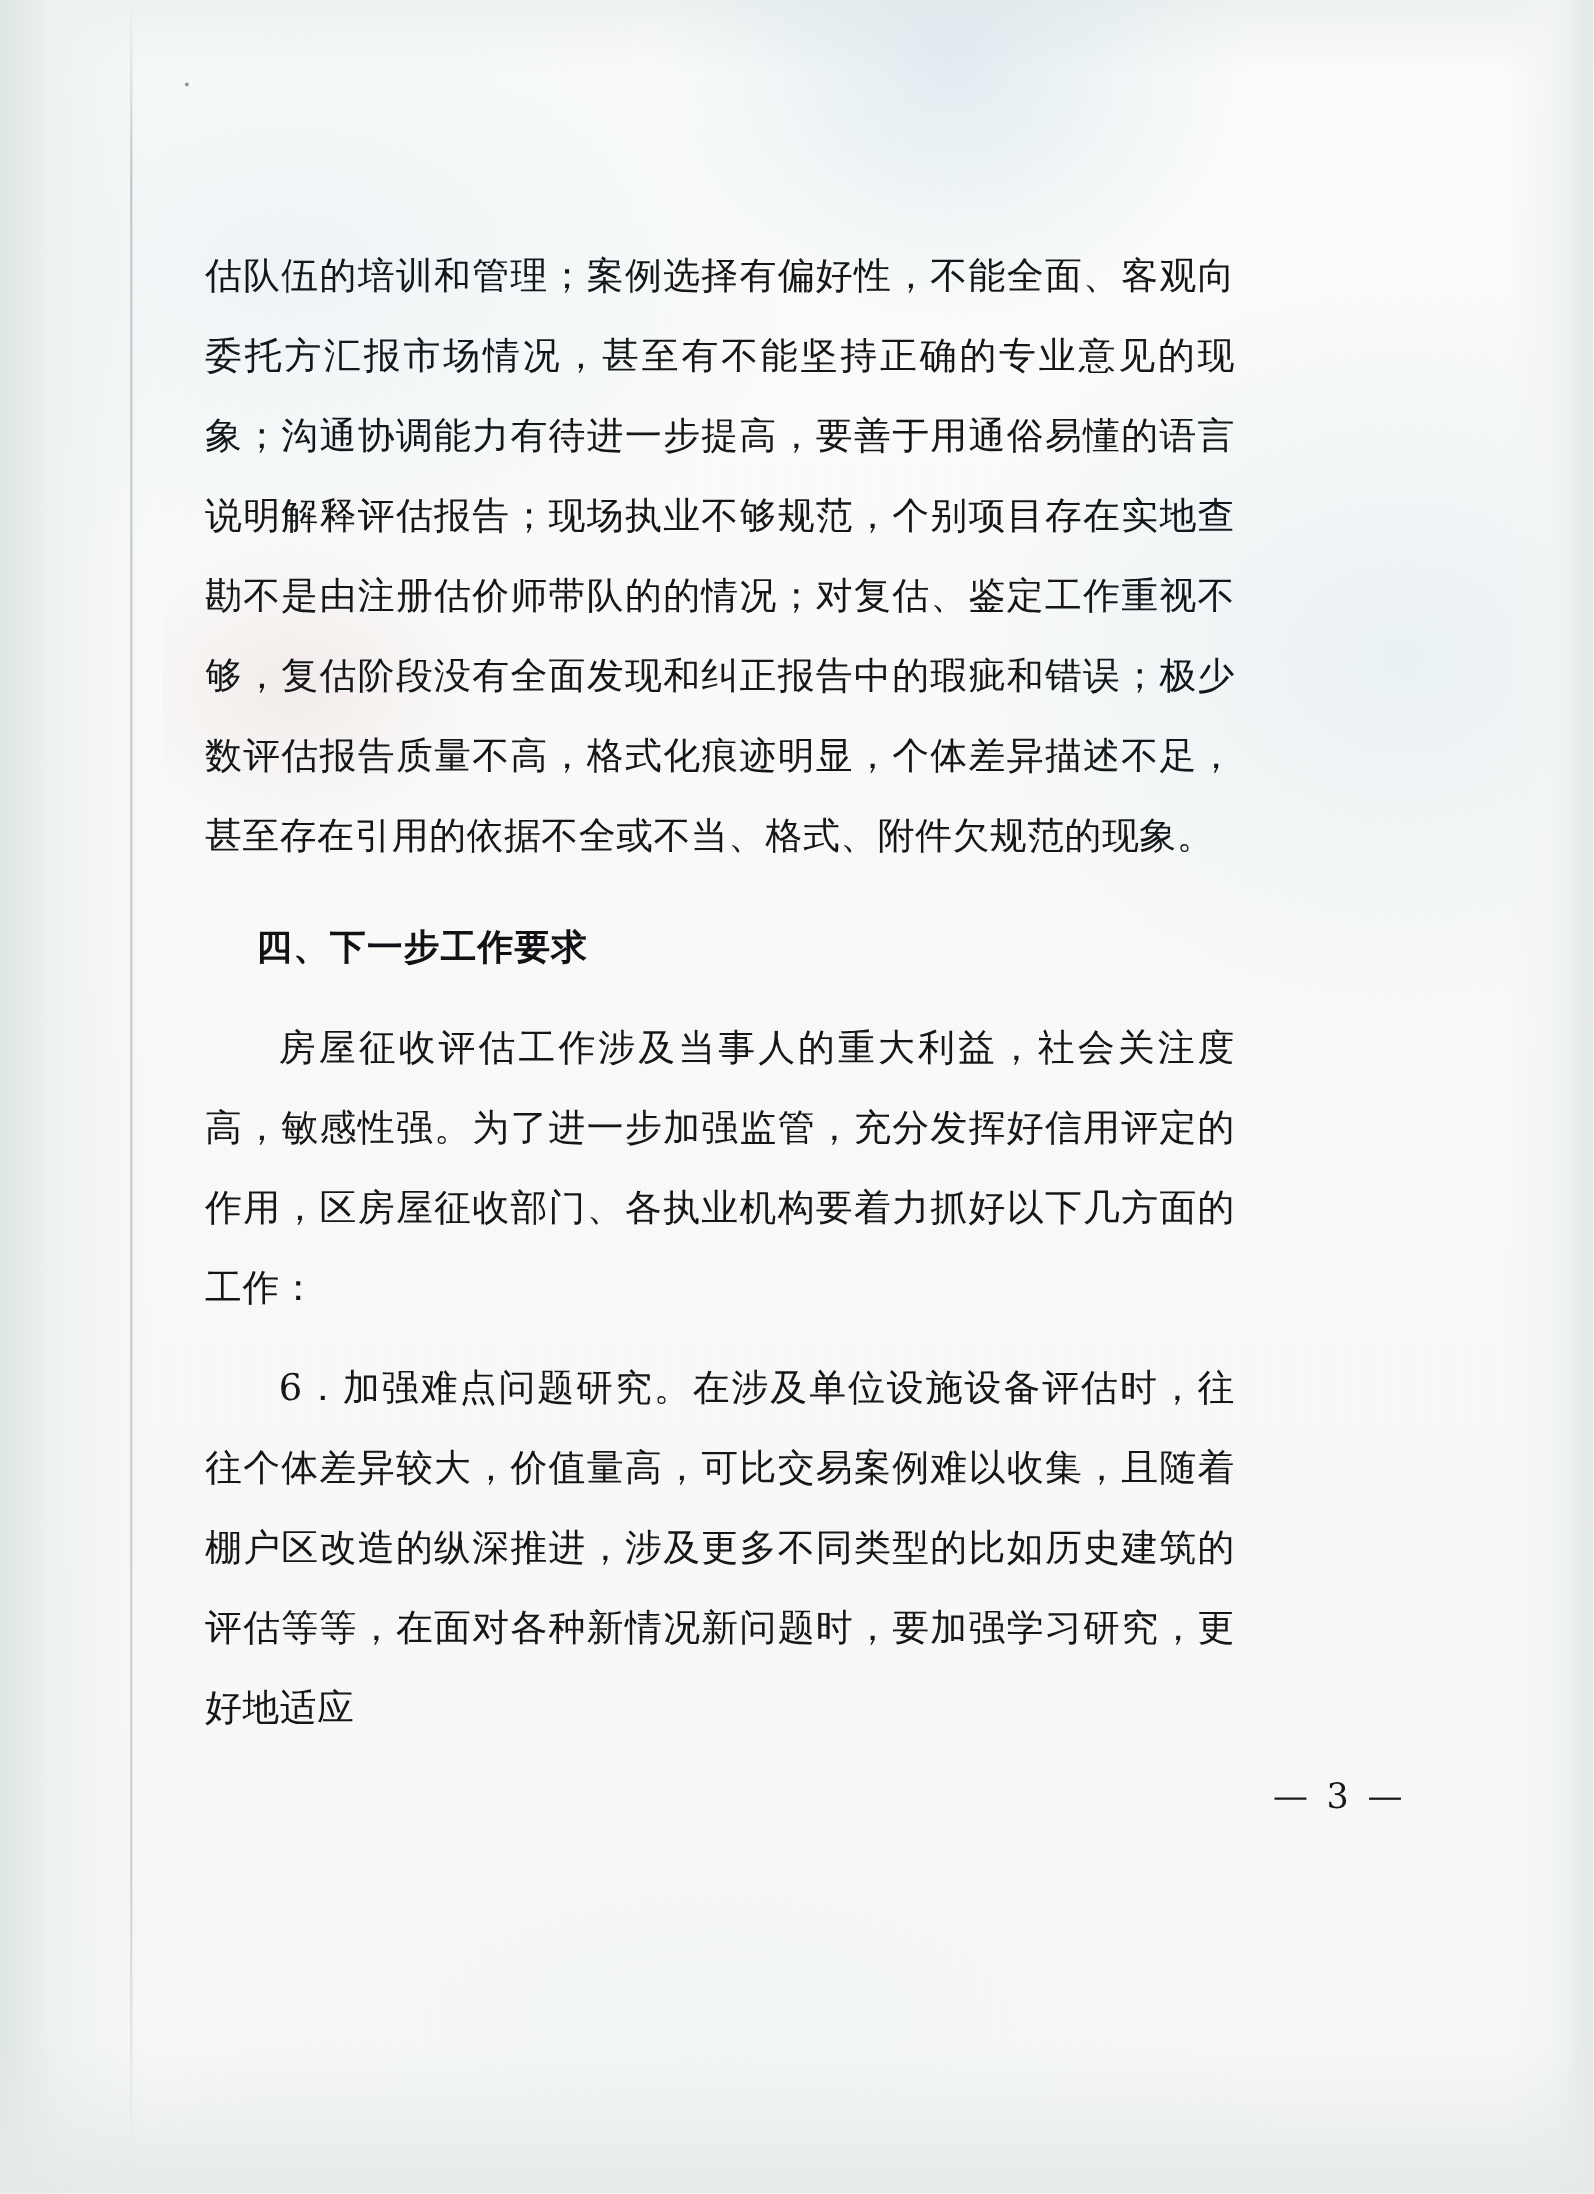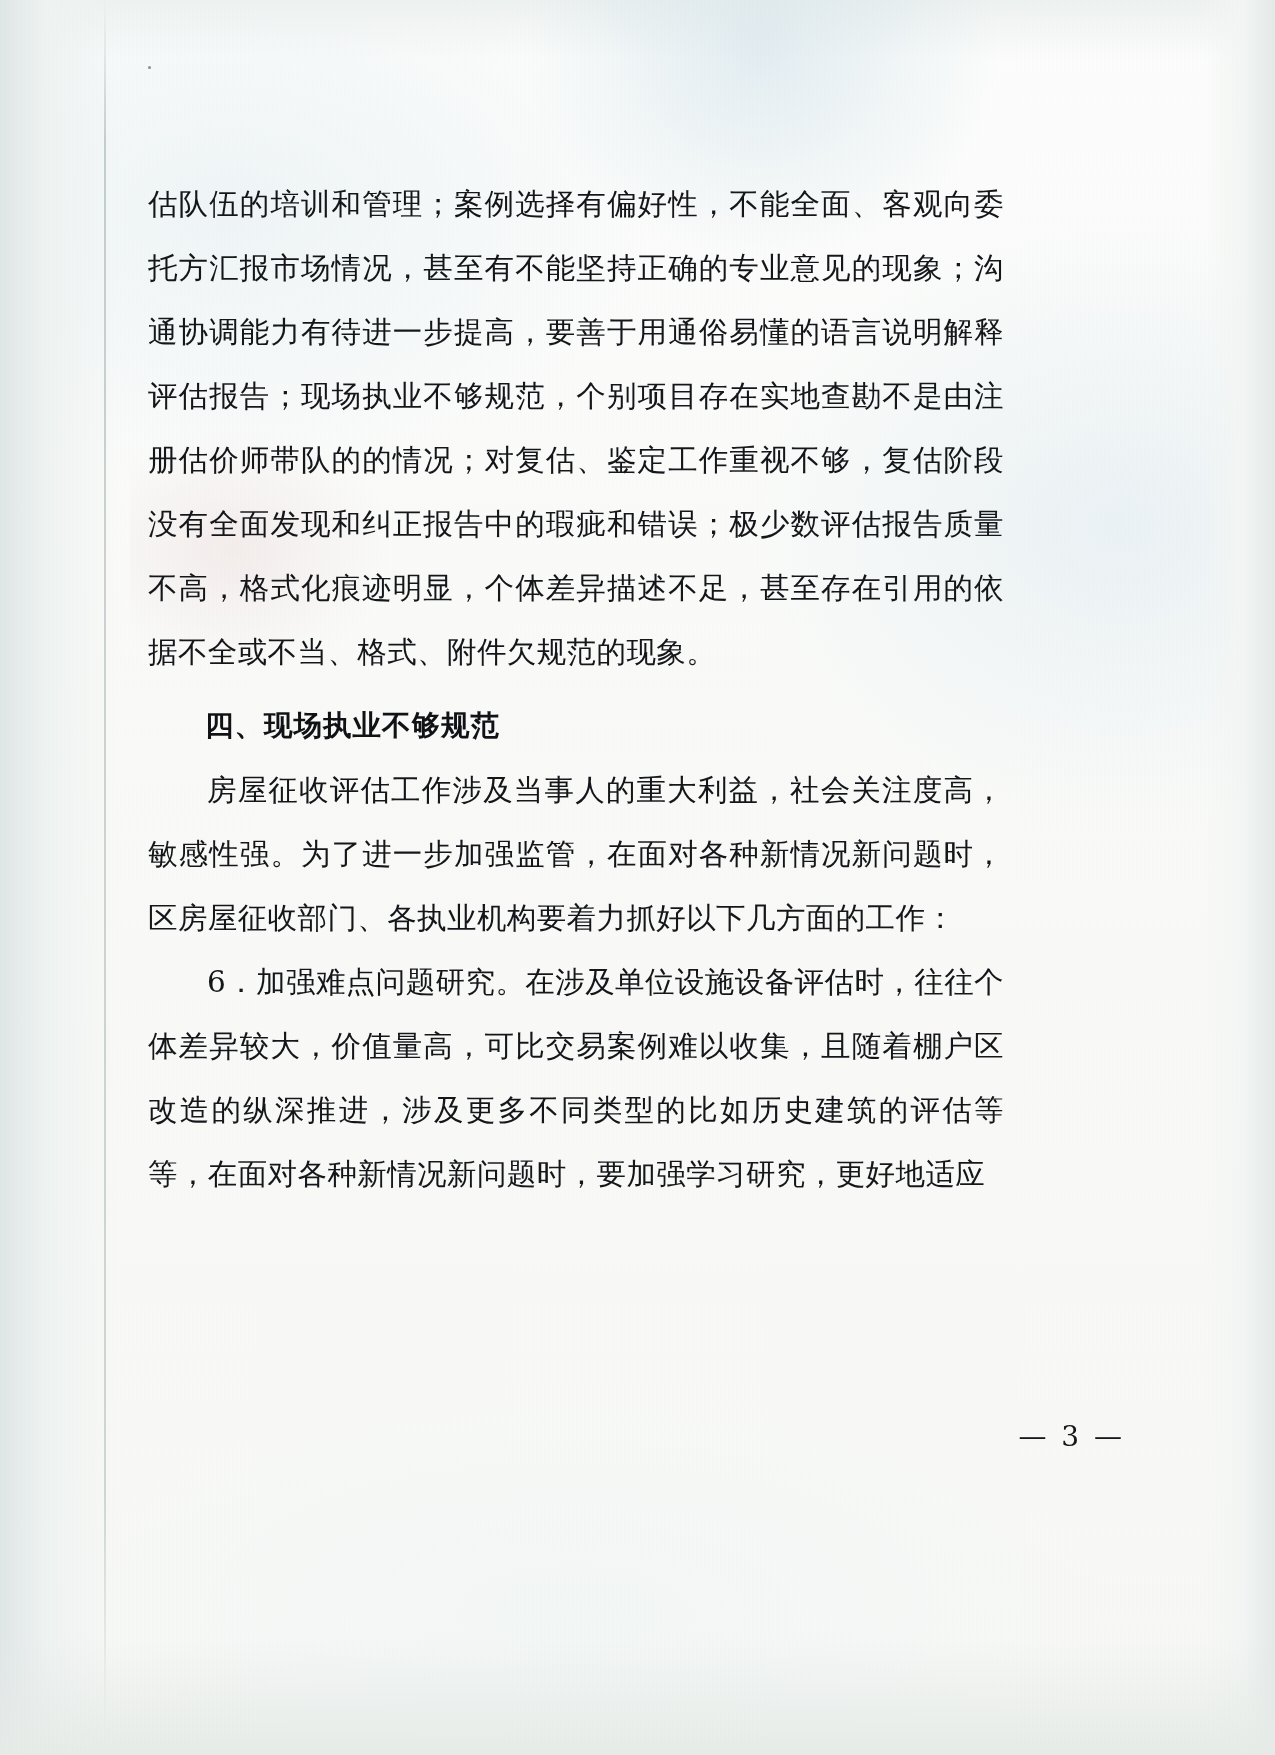--- a/index.html
+++ b/index.html
@@ -83,21 +83,21 @@
     width: 856px;
   }
   .para {
     font-family: "DejaVu Serif", "Liberation Serif", serif;
     font-size: 29.5px;
     line-height: 64px;
     color: #14161a;
     letter-spacing: 0.4px;
     text-align: justify;
     text-justify: inter-character;
-    margin: 0;
+    margin: 16px;
   }
   .para.indent {
     text-indent: 2em;
   }
   .heading {
     font-family: "DejaVu Sans", "Liberation Sans", sans-serif;
     font-weight: bold;
     font-size: 28.5px;
     line-height: 64px;
     color: #101216;
@@ -135,20 +135,20 @@
   <div class="edge-right"></div>
   <div class="edge-bottom"></div>
   <div class="tint-blue"></div>
   <div class="tint-pink"></div>
 
   <div class="speck" style="left:148px; top:66px;"></div>
 
   <div class="content">
     <p class="para">估队伍的培训和管理；案例选择有偏好性，不能全面、客观向委托方汇报市场情况，甚至有不能坚持正确的专业意见的现象；沟通协调能力有待进一步提高，要善于用通俗易懂的语言说明解释评估报告；现场执业不够规范，个别项目存在实地查勘不是由注册估价师带队的的情况；对复估、鉴定工作重视不够，复估阶段没有全面发现和纠正报告中的瑕疵和错误；极少数评估报告质量不高，格式化痕迹明显，个体差异描述不足，甚至存在引用的依据不全或不当、格式、附件欠规范的现象。</p>
     <div class="block-gap"></div>
-    <h2 class="heading">四、现场执业不够规范</h2>
-    <p class="para indent">房屋征收评估工作涉及当事人的重大利益，社会关注度高，敏感性强。为了进一步加强监管，在面对各种新情况新问题时，区房屋征收部门、各执业机构要着力抓好以下几方面的工作：</p>
+    <h2 class="heading">四、下一步工作要求</h2>
+    <p class="para indent">房屋征收评估工作涉及当事人的重大利益，社会关注度高，敏感性强。为了进一步加强监管，充分发挥好信用评定的作用，区房屋征收部门、各执业机构要着力抓好以下几方面的工作：</p>
     <p class="para indent">6．加强难点问题研究。在涉及单位设施设备评估时，往往个体差异较大，价值量高，可比交易案例难以收集，且随着棚户区改造的纵深推进，涉及更多不同类型的比如历史建筑的评估等等，在面对各种新情况新问题时，要加强学习研究，更好地适应</p>
   </div>
 
   <div class="page-number">— 3 —</div>
   <div class="scan-noise"></div>
 </div>
 
 </body></html>

